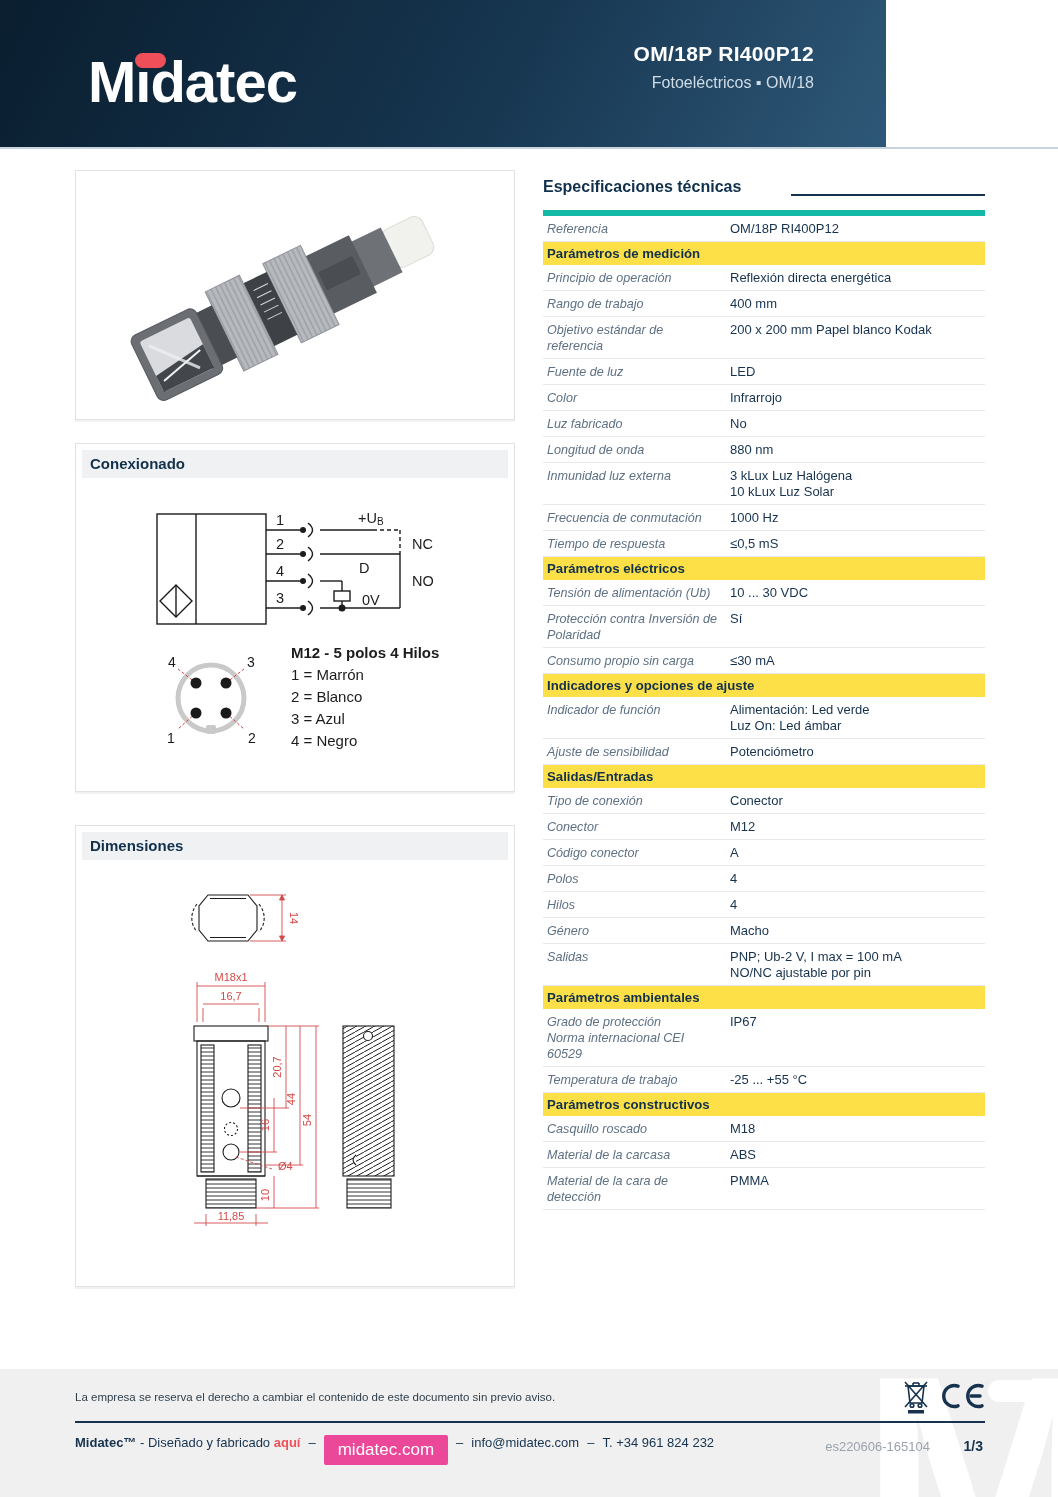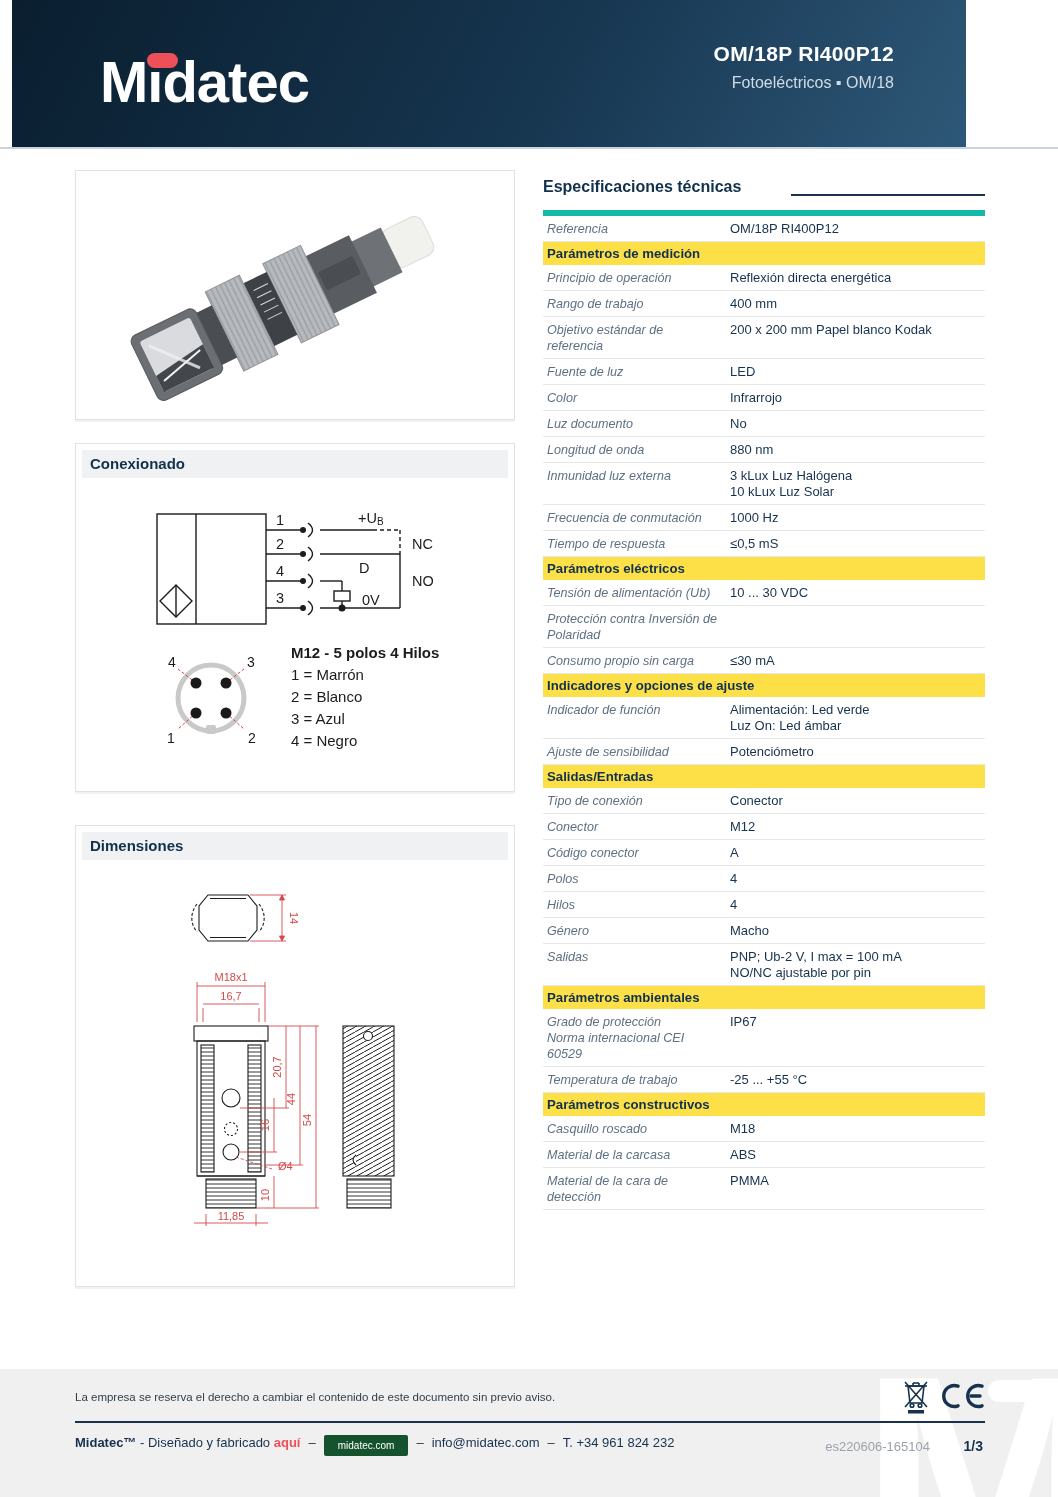--- a/index.html
+++ b/index.html
@@ -1,20 +1,20 @@
 <!DOCTYPE html>
 <html><head>
 <meta charset="utf-8">
 <style>
   * { margin:0; padding:0; box-sizing:border-box; }
   body { background:#ffffff; font-family:"Liberation Sans", sans-serif; }
   .page { position:relative; width:1058px; height:1497px; background:#fff; overflow:hidden; }
 
   
-  .masthead { position:absolute; left:12px; top:0; width:954px; height:147px;
+  .masthead { position:absolute; left:0; top:0; width:886px; height:147px;
     background:linear-gradient(118deg,#0a1e2f 0%,#16354f 55%,#2e5878 100%); }
   .masthead-rule { position:absolute; left:0; top:147px; width:1058px; height:2px; background:#c7d4de; }
   .logo { position:absolute; left:88px; top:48px; color:#fff; font-size:58px; font-weight:bold; letter-spacing:-1px; }
   .logo-dot { position:absolute; left:47px; top:5px; width:31px; height:15px; border-radius:8px; background:#ef4f58; }
   .head-right { position:absolute; right:72px; top:42px; text-align:right; }
   .head-code { color:#ffffff; font-size:21px; font-weight:bold; letter-spacing:0.3px; }
   .head-family { color:#cfdce6; font-size:16px; margin-top:8px; font-weight:normal; }
 
   
   .panel { position:absolute; left:75px; width:440px; background:#fff; border:1px solid #e2e2e2;
@@ -41,21 +41,21 @@
   
   .footer { position:absolute; left:0; top:1369px; width:1058px; height:128px; background:#f0f0f0; overflow:hidden; }
   .watermark-m { position:absolute; right:-52px; top:-38px; font-size:300px; font-weight:bold; color:#ffffff; line-height:1; }
   .watermark-bar { position:absolute; right:0px; top:11px; width:70px; height:22px; border-radius:11px; background:#ffffff; }
   .disclaimer { position:absolute; left:75px; top:22px; color:#2f3e4a; font-size:11.5px; }
   .footer-line { position:absolute; left:75px; top:52px; width:910px; height:2px; background:#16324e; }
   .footer-row { position:absolute; left:75px; top:66px; display:flex; align-items:flex-start; font-size:13px; color:#16324e; }
   .brand { font-weight:bold; }
   .red-text { color:#ef4f58;font-weight:bold; }
   .sep { margin:0 8px; }
-  .site-pill { background:#14532d; color:#fff; font-size:10px; padding:5px 14px; border-radius:2px; }
+  .site-pill { background:#ec4899; color:#fff; font-size:17px; padding:5px 14px; border-radius:2px; }
   .doc-id { position:absolute; right:128px; top:70px; color:#9aa2ac; font-size:13px; }
   .page-num { position:absolute; right:75px; top:69px; color:#16324e; font-size:14px; font-weight:bold; }
   .weee { position:absolute; right:128px; top:8px; }
   .ce { position:absolute; right:72px; top:14px; }
 
   svg text { font-family:"Liberation Sans", sans-serif; }
   .dimtext { fill:#d44a4a; font-size:11px; }
   .wiretext { fill:#1c1c1c; font-size:14.5px; }
 </style>
 </head>
@@ -322,21 +322,21 @@
         <div class="spec-row">
           <div class="spec-label">
             <div>Color</div>
           </div>
           <div class="spec-value">
             <div>Infrarrojo</div>
           </div>
         </div>
         <div class="spec-row">
           <div class="spec-label">
-            <div>Luz documento</div>
+            <div>Luz fabricado</div>
           </div>
           <div class="spec-value">
             <div>No</div>
           </div>
         </div>
         <div class="spec-row">
           <div class="spec-label">
             <div>Longitud de onda</div>
           </div>
           <div class="spec-value">
@@ -374,20 +374,23 @@
             <div>Tensión de alimentación (Ub)</div>
           </div>
           <div class="spec-value">
             <div>10 ... 30 VDC</div>
           </div>
         </div>
         <div class="spec-row">
           <div class="spec-label">
             <div>Protección contra Inversión de</div>
             <div>Polaridad</div>
+          </div>
+          <div class="spec-value">
+            <div>Sí</div>
           </div>
         </div>
         <div class="spec-row">
           <div class="spec-label">
             <div>Consumo propio sin carga</div>
           </div>
           <div class="spec-value">
             <div>≤30 mA</div>
           </div>
         </div>

